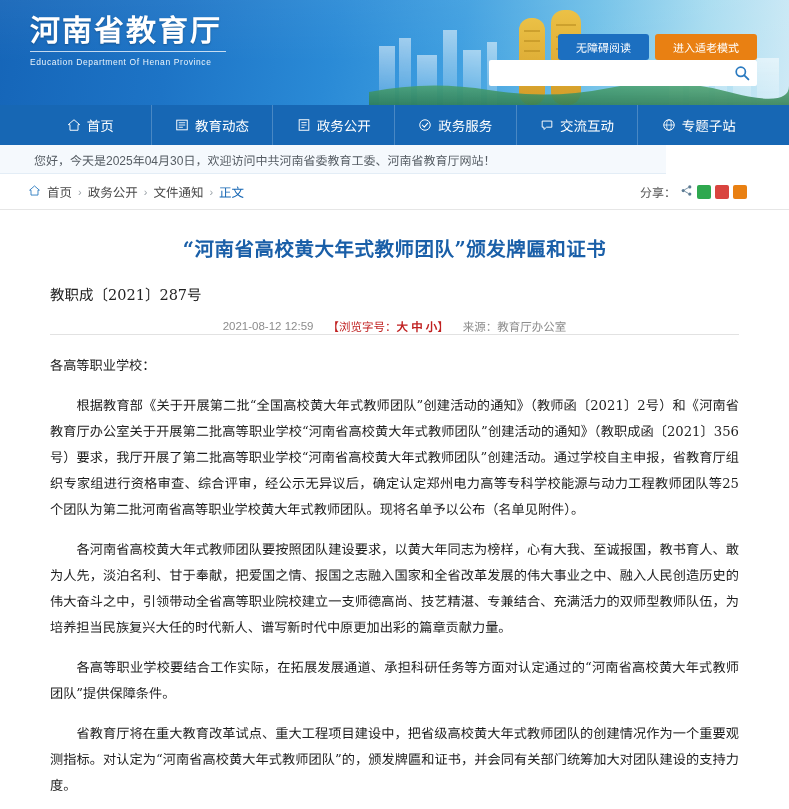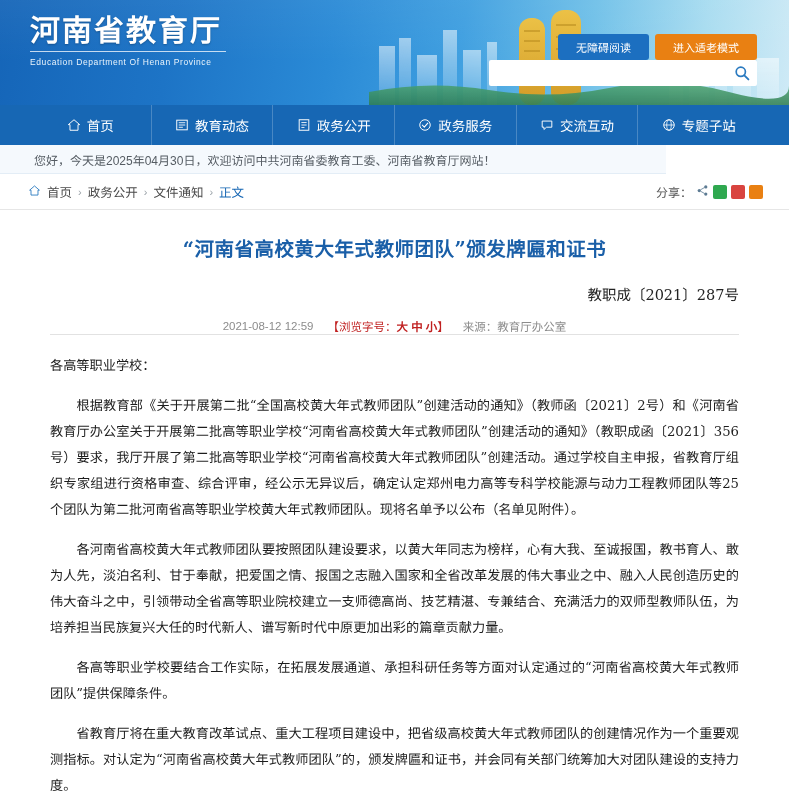--- a/index.html
+++ b/index.html
@@ -170,21 +170,21 @@
     align-items: center;
     font-size: 12.5px;
     color: #4a4a4a;
     gap: 6px;
   }
   .crumb a { color: #4a4a4a; text-decoration: none; cursor: pointer; }
   .crumb .sep { color: #9aa2a8; font-size: 11px; }
   .crumb .cur { color: #1767b4; }
   .share {
     margin-left: auto;
-    margin-right: 26px;
+    margin-right: 42px;
     display: flex;
     align-items: center;
     gap: 4px;
     font-size: 12px;
     color: #555;
   }
   .share .sq { width: 14px; height: 14px; border-radius: 2px; display:inline-block; cursor:pointer;}
   .sq.g { background: #2fa84f; }
   .sq.r { background: #d9443f; }
   .sq.o { background: #e98012; }
@@ -198,21 +198,21 @@
   .title {
     text-align: center;
     color: #1a5fa8;
     font-family: "DejaVu Serif", serif;
     font-weight: bold;
     font-size: 19.5px;
     line-height: 31px;
     letter-spacing: 0.5px;
   }
   .docnum {
-    text-align: right;
+    text-align: left;
     font-family: "DejaVu Serif", serif;
     font-size: 14.5px;
     color: #222;
     margin-top: 18px;
   }
   .metabar {
     margin-top: 14px;
     border-bottom: 1px solid #e2e2e2;
     padding-bottom: 0;
     text-align: center;

